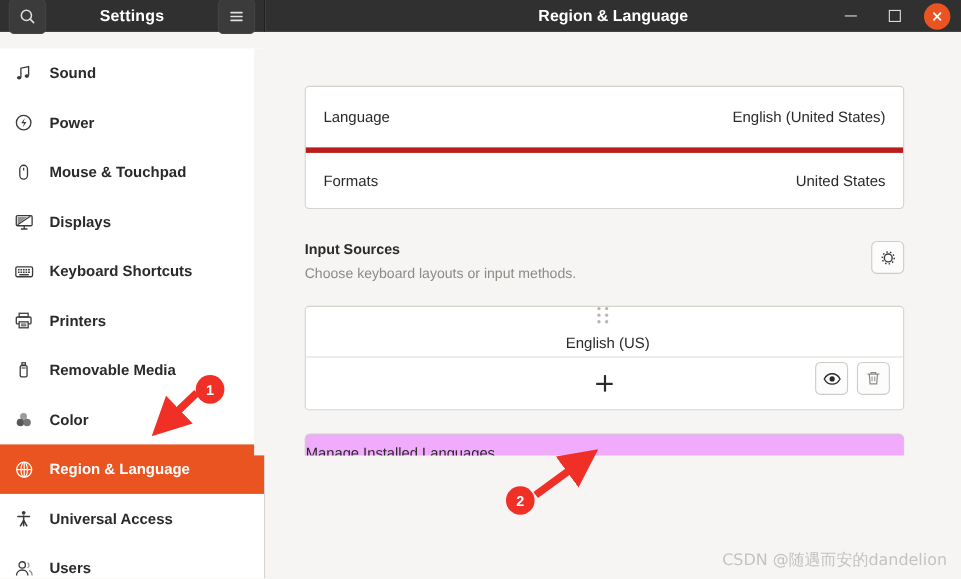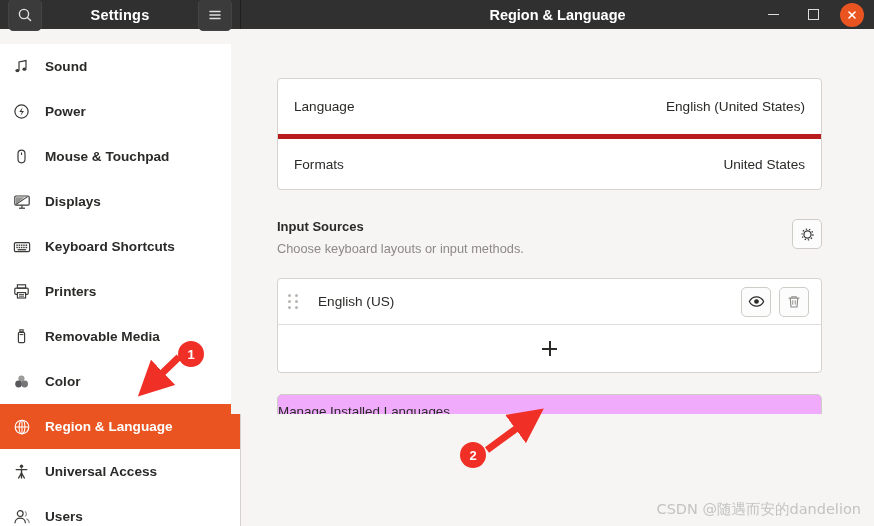--- a/index.html
+++ b/index.html
@@ -220,20 +220,21 @@
     top: 234px;
     width: 545px;
   }
   .source-row {
     height: 45px;
     display: flex;
     align-items: center;
     padding: 0 12px 0 10px;
     gap: 10px;
     cursor: pointer;
+    flex-direction: column;
   }
   .drag-handle {
     width: 12px;
     height: 16px;
     display: grid;
     grid-template-columns: 3px 3px;
     grid-template-rows: 3px 3px 3px;
     gap: 3px 4px;
     cursor: grab;
   }

